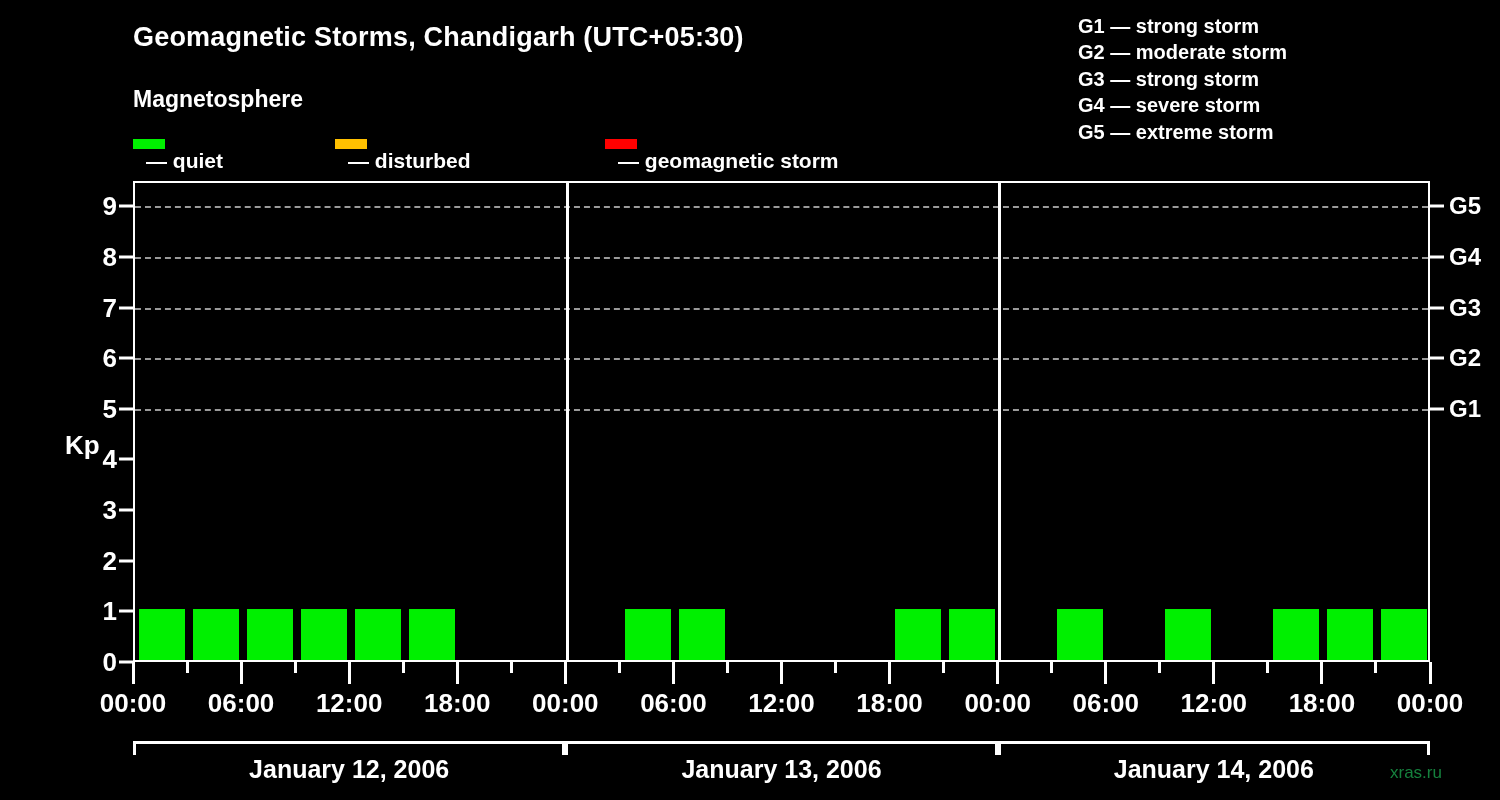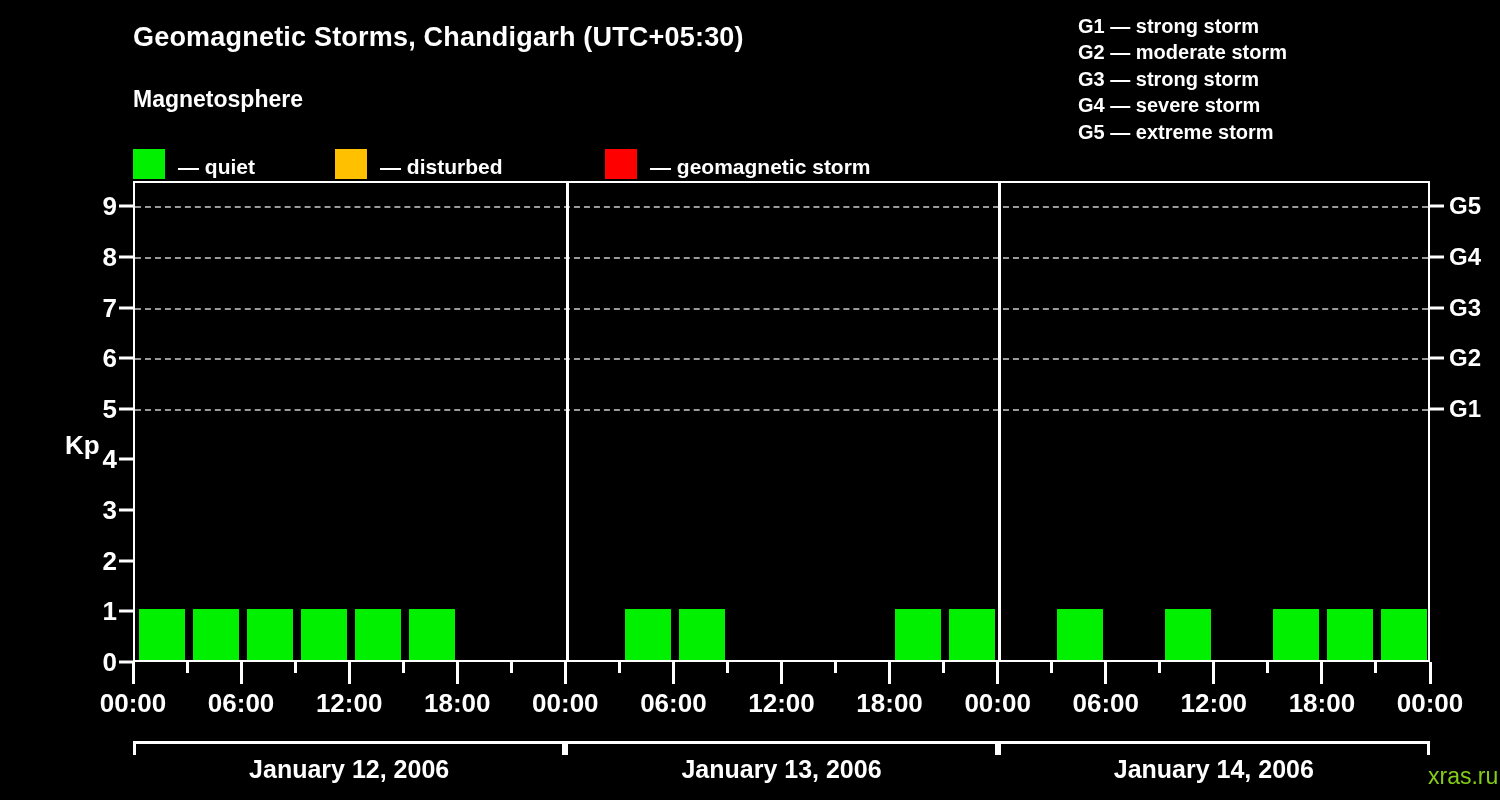--- a/index.html
+++ b/index.html
@@ -6,21 +6,21 @@
   body{width:1500px;height:800px;overflow:hidden;
        font-family:"Liberation Sans",sans-serif;color:#fff;}
   .root{position:relative;width:1500px;height:601px;background:#000;}
 
   
   .title{position:absolute;left:133px;top:22px;font-size:27px;font-weight:bold;
          letter-spacing:.2px;white-space:nowrap;}
   .mag-head{position:absolute;left:133px;top:86px;font-size:23px;font-weight:bold;}
 
   .legend-row{position:absolute;left:133px;top:133px;height:34px;}
-  .lg-item{position:absolute;top:12px;height:34px;display:flex;align-items:flex-end;}
+  .lg-item{position:absolute;top:6px;height:34px;display:flex;align-items:flex-start;flex-direction:column;}
   .sw{width:32px;height:30px;display:block;}
   .lg-txt{font-size:21px;font-weight:bold;margin-left:13px;white-space:nowrap;}
 
   .gscale{position:absolute;left:1078px;top:13px;}
   .gline{font-size:20px;font-weight:bold;line-height:26.4px;white-space:nowrap;}
 
   
   .plot{position:absolute;left:133px;top:181px;width:1297px;height:481px;
         border:2px solid #fff;box-sizing:border-box;background:#000;}
   .grid{position:absolute;left:0;width:100%;height:0;
@@ -46,21 +46,21 @@
   .xtick{position:absolute;top:662px;width:3px;background:#fff;}
   .xlab{position:absolute;top:688px;font-size:26px;font-weight:bold;
         transform:translateX(-50%);white-space:nowrap;}
 
   .daybar{position:absolute;top:741px;height:14px;
           border-left:3px solid #fff;border-right:3px solid #fff;
           border-top:3px solid #fff;box-sizing:border-box;}
   .daylab{position:absolute;top:755px;font-size:25px;font-weight:bold;
           text-align:center;white-space:nowrap;}
 
-  .wm{position:absolute;left:1428px;top:763px;font-size:23px;color:#84cc16;
+  .wm{position:absolute;left:1390px;top:763px;font-size:17px;color:#15803d;
       font-weight:normal;}
 </style>
 </head>
 <body>
 
 <div class="root">
 
   <div class="title">Geomagnetic Storms, Chandigarh (UTC+05:30)</div>
   <div class="mag-head">Magnetosphere</div>
 

